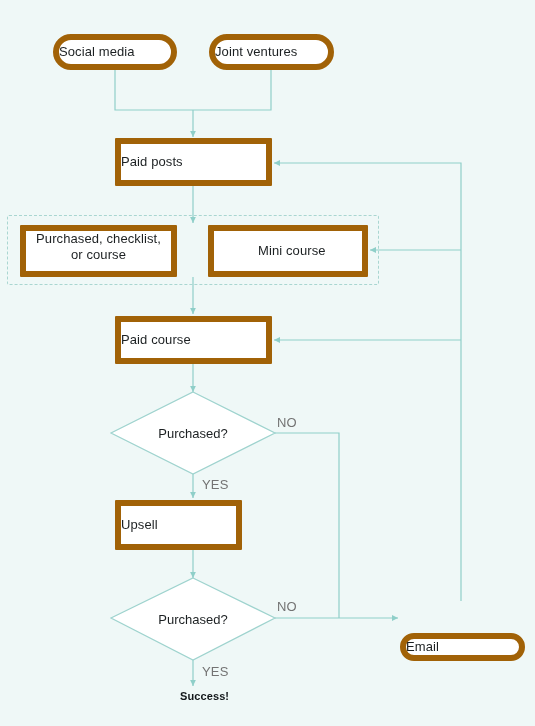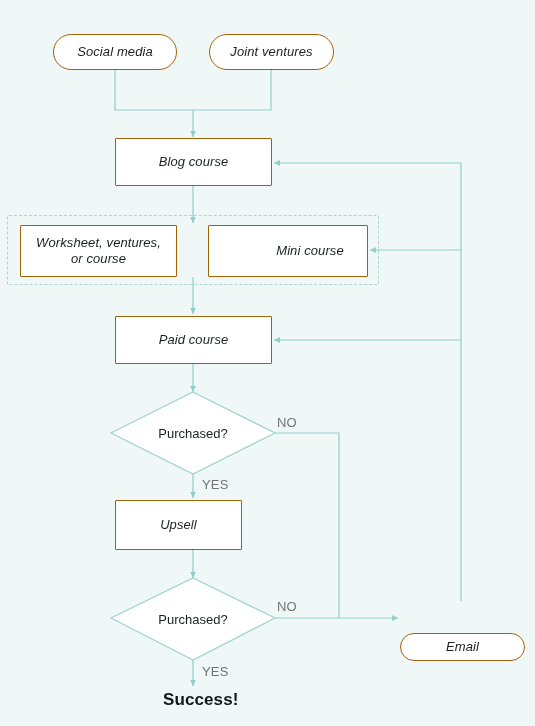--- a/index.html
+++ b/index.html
@@ -25,30 +25,28 @@
     position: absolute;
     left: 0;
     top: 0;
     width: 535px;
     height: 726px;
   }
   .node {
     position: absolute;
     box-sizing: border-box;
     background: #ffffff;
-    border: 1px solid #a16207;
+    border: 6px solid #a16207;
     display: flex;
     align-items: center;
-    justify-content: center;
     text-align: center;
     color: #1c2022;
     font-size: 13px;
     line-height: 1.25;
     letter-spacing: 0.1px;
-    font-style: italic;
   }
   .node.pill {
     border-radius: 999px;
   }
   .node.rect {
     border-radius: 1px;
   }
   .diamond-label {
     position: absolute;
     box-sizing: border-box;
@@ -63,24 +61,25 @@
   .edge-label {
     position: absolute;
     color: #737373;
     font-size: 13px;
     letter-spacing: 0.2px;
     white-space: nowrap;
   }
   .terminal-text {
     position: absolute;
     color: #12171a;
-    font-size: 17px;
+    font-size: 11px;
     font-weight: bold;
     white-space: nowrap;
     letter-spacing: 0.1px;
+    margin-left: 17px;
   }
   .group-box {
     position: absolute;
     box-sizing: border-box;
     border: 1px dashed #a9d6d1;
     background: transparent;
     border-radius: 2px;
   }
 </style>
 </head>
@@ -130,25 +129,25 @@
 
   <div class="node pill" style="left:53px; top:34px; width:124px; height:36px;">
     <span>Social media</span>
   </div>
 
   <div class="node pill" style="left:209px; top:34px; width:125px; height:36px;">
     <span>Joint ventures</span>
   </div>
 
   <div class="node rect" style="left:115px; top:138px; width:157px; height:48px;">
-    <span>Blog course</span>
+    <span>Paid posts</span>
   </div>
 
   <div class="node rect" style="left:20px; top:225px; width:157px; height:52px; flex-direction:column;">
-    <span>Worksheet, ventures,</span>
+    <span>Purchased, checklist,</span>
     <span>or course</span>
   </div>
 
   <div class="node rect" style="left:208px; top:225px; width:160px; height:52px;padding-left:44px;">
     <span>Mini course</span>
   </div>
 
   <div class="node rect" style="left:115px; top:316px; width:157px; height:48px;">
     <span>Paid course</span>
   </div>

